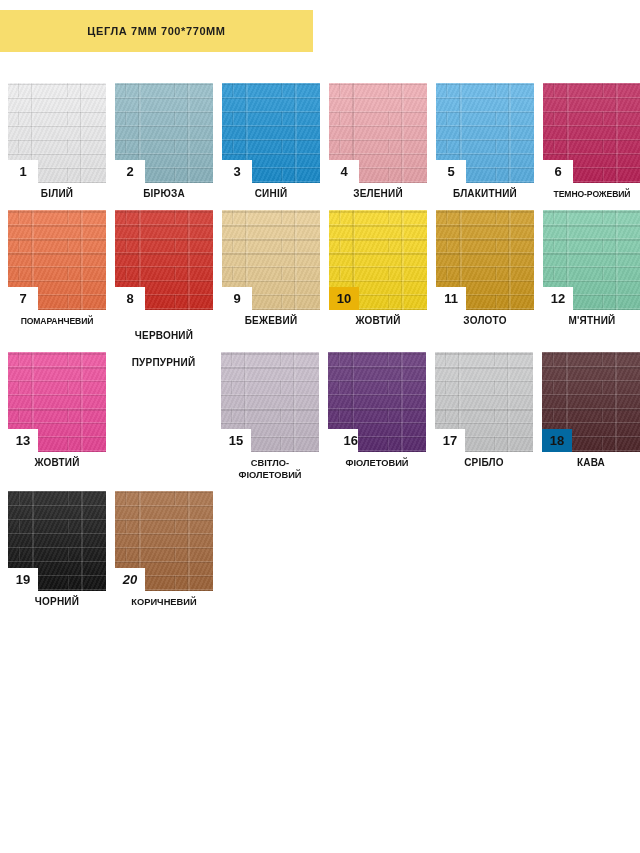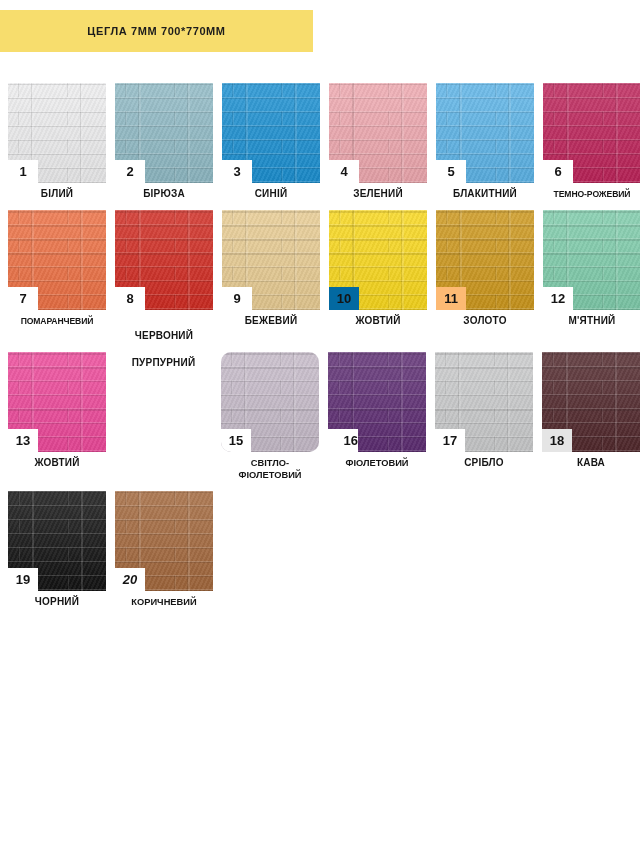--- a/index.html
+++ b/index.html
@@ -253,31 +253,31 @@
           <div class="num-notch" style="background: rgb(255, 255, 255);">
             <span class="num" style="color: rgb(20, 20, 20);">9</span>
           </div>
         </div>
         <div class="cell-label" style="color: rgb(21, 21, 21);">БЕЖЕВИЙ</div>
       </div>
       <div class="cell">
         <div class="swatch" style="background-color: rgb(248, 215, 28);">
           <div class="tex"></div>
           <div class="tex2"></div>
-          <div class="num-notch" style="background: #0369a1; justify-content: center;">
+          <div class="num-notch" style="background: #eab308; justify-content: center;">
             <span class="num" style="color: rgb(20, 20, 20);">10</span>
           </div>
         </div>
         <div class="cell-label" style="color: rgb(21, 21, 21);">ЖОВТИЙ</div>
       </div>
       <div class="cell">
         <div class="swatch" style="background-color: rgb(204, 151, 28);">
           <div class="tex"></div>
           <div class="tex2"></div>
-          <div class="num-notch" style="background: #fdba74;">
+          <div class="num-notch" style="background: #ffffff;">
             <span class="num" style="color: rgb(20, 20, 20);">11</span>
           </div>
         </div>
         <div class="cell-label" style="color: rgb(21, 21, 21);">ЗОЛОТО</div>
       </div>
       <div class="cell">
         <div class="swatch" style="background-color: rgb(126, 203, 170);">
           <div class="tex"></div>
           <div class="tex2"></div>
           <div class="num-notch" style="background: rgb(255, 255, 255);">
@@ -295,21 +295,21 @@
           <div class="num-notch" style="background: rgb(255, 255, 255);">
             <span class="num" style="color: rgb(20, 20, 20);">13</span>
           </div>
         </div>
         <div class="cell-label" style="color: rgb(21, 21, 21);">ЖОВТИЙ</div>
       </div>
       <div class="cell">
         <div class="cell-label" style="color: rgb(21, 21, 21);">ПУРПУРНИЙ</div>
       </div>
       <div class="cell">
-        <div class="swatch" style="background-color: rgb(197, 186, 200); border-radius: 10px;">
+        <div class="swatch" style="background-color: rgb(197, 186, 200);">
           <div class="tex"></div>
           <div class="tex2"></div>
           <div class="num-notch" style="background: rgb(255, 255, 255);">
             <span class="num" style="color: rgb(20, 20, 20);">15</span>
           </div>
         </div>
         <div class="cell-label small" style="color: rgb(21, 21, 21);">СВІТЛО-
 ФІОЛЕТОВИЙ</div>
       </div>
       <div class="cell">
@@ -329,21 +329,21 @@
           <div class="num-notch" style="background: rgb(255, 255, 255);">
             <span class="num" style="color: rgb(20, 20, 20);">17</span>
           </div>
         </div>
         <div class="cell-label" style="color: rgb(21, 21, 21);">СРІБЛО</div>
       </div>
       <div class="cell">
         <div class="swatch" style="background-color: rgb(81, 40, 44);">
           <div class="tex"></div>
           <div class="tex2"></div>
-          <div class="num-notch" style="background: #e5e5e5;">
+          <div class="num-notch" style="background: #0369a1;">
             <span class="num" style="color: rgb(20, 20, 20);">18</span>
           </div>
         </div>
         <div class="cell-label" style="color: rgb(21, 21, 21);">КАВА</div>
       </div>
     </div>
     <div class="row">
       <div class="cell">
         <div class="swatch" style="background-color: rgb(19, 19, 19);">
           <div class="tex"></div>

